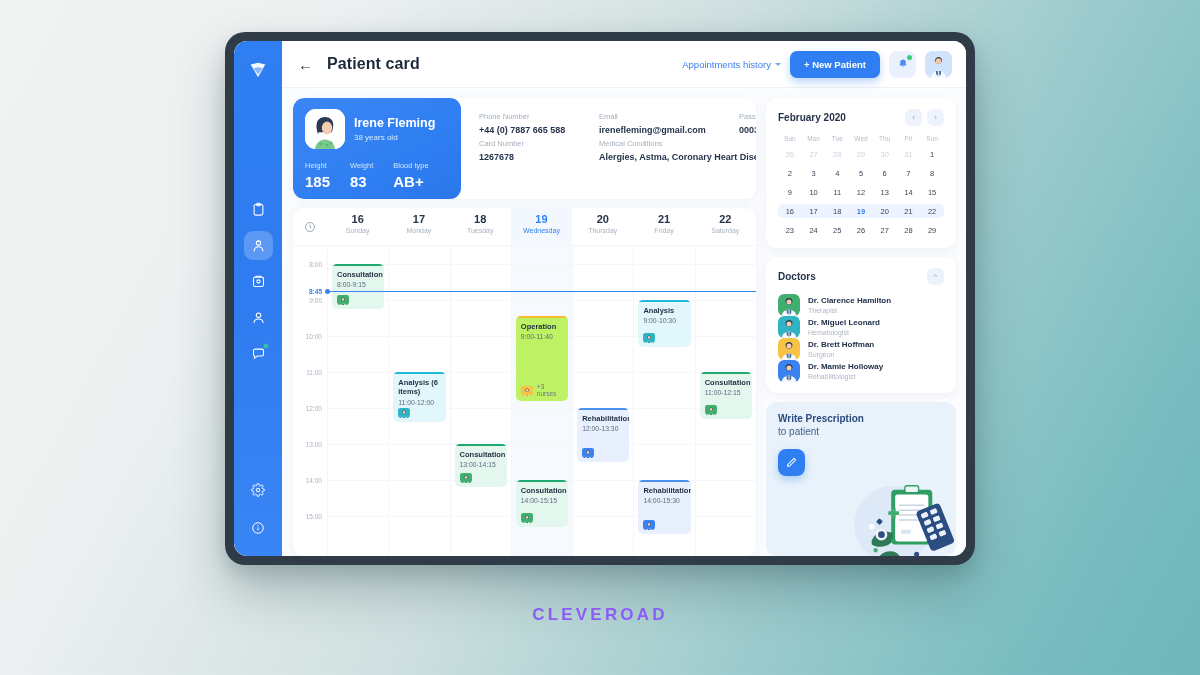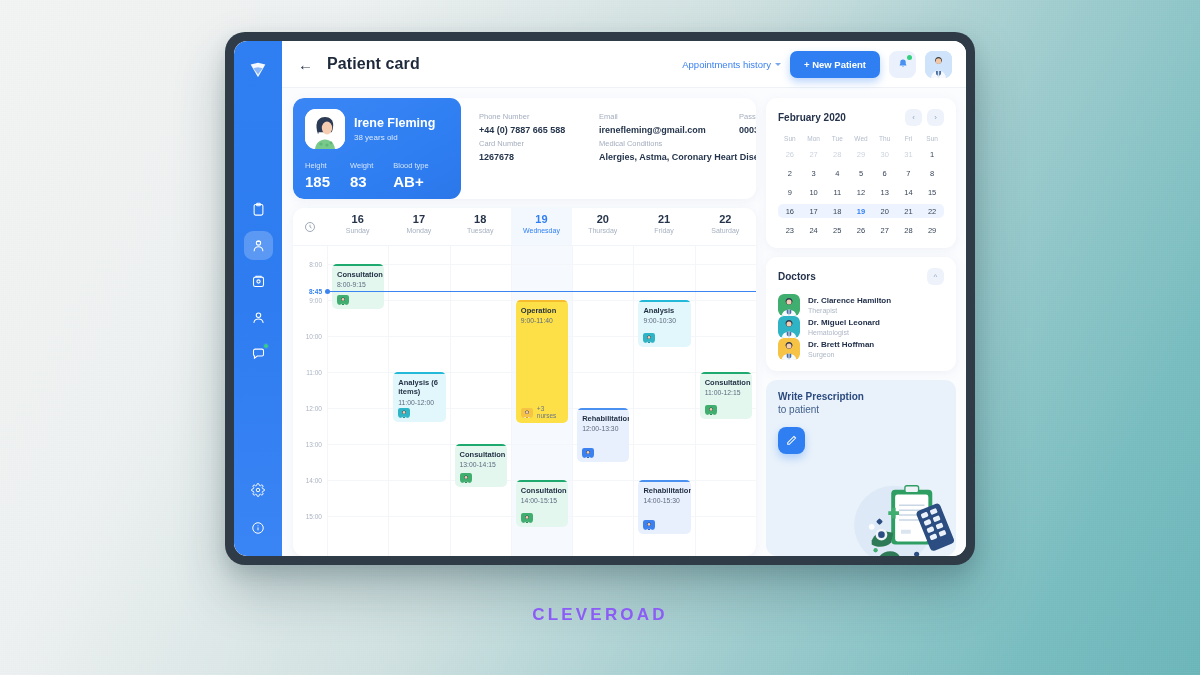--- a/index.html
+++ b/index.html
@@ -481,21 +481,21 @@
                   </div>
                   <div class="col today">
                     <div class="hline" style="top: 18px;"></div>
                     <div class="hline" style="top: 54px;"></div>
                     <div class="hline" style="top: 90px;"></div>
                     <div class="hline" style="top: 126px;"></div>
                     <div class="hline" style="top: 162px;"></div>
                     <div class="hline" style="top: 198px;"></div>
                     <div class="hline" style="top: 234px;"></div>
                     <div class="hline" style="top: 270px;"></div>
-                    <div class="appt" style="background: #fde047; top: 54px; height: 123px;">
+                    <div class="appt" style="background: #bef264; top: 70px; height: 85px;">
                       <div class="appt-bar" style="background: rgb(245, 189, 46);"></div>
                       <div class="appt-title">Operation</div>
                       <div class="appt-time">9:00-11:40</div>
                       <div class="appt-foot">
                         <div class="mini-av"><svg viewBox="0 0 20 20" width="12" height="12">
                             <rect width="20" height="20" rx="3.5" fill="#f6c344"></rect>
                             <path d="M10 4c-1.9 0-3 1.2-3 2.9s1.3 3.1 3 3.1 3-1.4 3-3.1S11.9 4 10 4z" fill="#2e3a4d"></path>
                             <circle cx="10" cy="7.4" r="2.3" fill="#f6cdb0"></circle>
                             <path d="M3.6 20c.5-3.6 3-5.6 6.4-5.6s5.9 2 6.4 5.6z" fill="#f4f8fb"></path>
                             <path d="M8 14.6h4v2.4c0 1-.9 1.7-2 1.7s-2-.7-2-1.7z" fill="#e0a41f"></path>
@@ -710,20 +710,34 @@
                       <circle cx="11" cy="8.1" r="2.5" fill="#f6cdb0"></circle>
                       <path d="M3.6 22c.6-4 3.4-6.2 7.4-6.2s6.8 2.2 7.4 6.2z" fill="#f6fafc"></path>
                       <path d="M8.7 15.8h4.6v2.7c0 1.1-1 1.9-2.3 1.9s-2.3-.8-2.3-1.9z" fill="#4a6fa5"></path>
                       <path d="M10.5 15.6h1v6.4h-1z" fill="#dde7f2"></path>
                     </svg></div>
                   <div>
                     <div class="doc-name">Dr. Brett Hoffman</div>
                     <div class="doc-role">Surgeon</div>
                   </div>
                 </div>
+                <div class="doc-item">
+                  <div class="doc-av"><svg viewBox="0 0 22 22" width="22" height="22">
+                      <rect width="22" height="22" rx="5" fill="#3b82f0"></rect>
+                      <path d="M11 4c-2.1 0-3.4 1.4-3.4 3.3S9 10.8 11 10.8s3.4-1.6 3.4-3.5S13.1 4 11 4z" fill="#2e3a4d"></path>
+                      <circle cx="11" cy="8.1" r="2.5" fill="#f6cdb0"></circle>
+                      <path d="M3.6 22c.6-4 3.4-6.2 7.4-6.2s6.8 2.2 7.4 6.2z" fill="#f6fafc"></path>
+                      <path d="M8.7 15.8h4.6v2.7c0 1.1-1 1.9-2.3 1.9s-2.3-.8-2.3-1.9z" fill="#4a6fa5"></path>
+                      <path d="M10.5 15.6h1v6.4h-1z" fill="#dde7f2"></path>
+                    </svg></div>
+                  <div>
+                    <div class="doc-name">Dr. Mamie Holloway</div>
+                    <div class="doc-role">Rehabilitologist</div>
+                  </div>
+                </div>
               </div>
         </div>
 
         <div class="presc">
           <div class="presc-t1">Write Prescription</div>
           <div class="presc-t2">to patient</div>
           <div class="presc-btn">
             <svg width="13" height="13" viewBox="0 0 24 24" fill="none" stroke="#fff" stroke-width="1.9">
               <path d="M16.5 4.5l3 3L8 19H5v-3z"></path>
             </svg>

